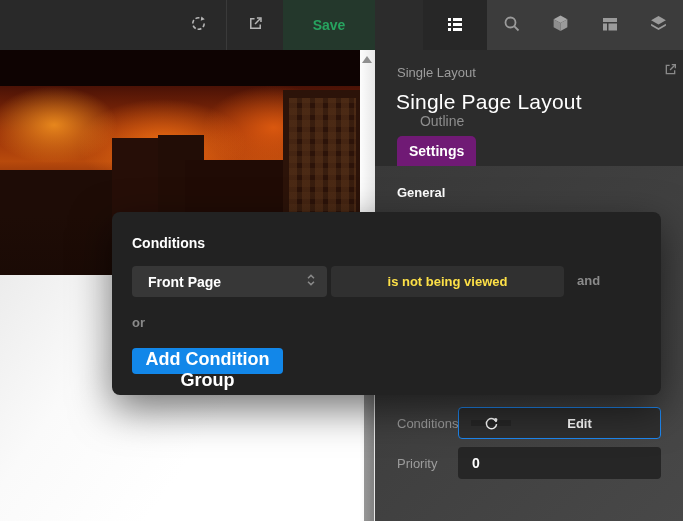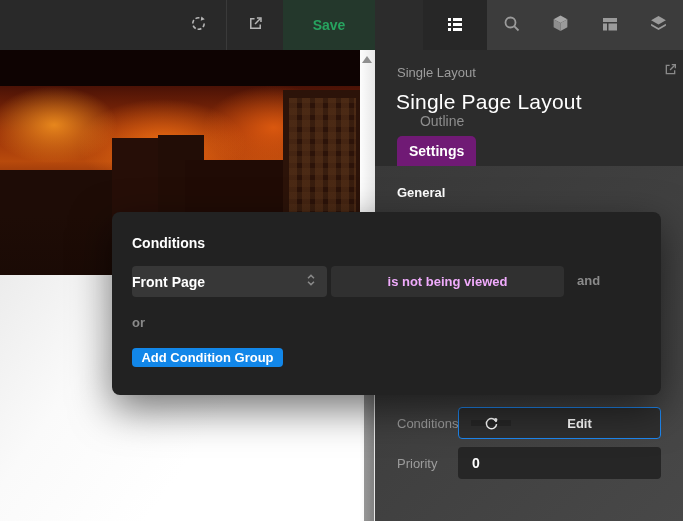--- a/index.html
+++ b/index.html
@@ -71,28 +71,28 @@
   .edit-control{position:absolute;left:83px;top:241px;width:203px;height:32px;border:1px solid #1e87f0;border-radius:4px;display:flex;overflow:hidden;cursor:pointer;padding:12px;background:#2f2f2f;}
   .edit-icon-cell{width:40px;height:100%;background:#262626;display:flex;align-items:center;justify-content:center;}
   .edit-label-cell{flex:1;display:flex;align-items:center;justify-content:center;color:#fff;font-size:13px;font-weight:700;}
   .num-input{position:absolute;left:83px;top:281px;width:203px;height:32px;background:#262626;border:none;border-radius:4px;color:#fff;font-size:14px;font-weight:700;padding:0 14px;outline:none;}
 
   
   .popover{position:absolute;left:112px;top:212px;width:549px;height:183px;background:#222;border-radius:8px;
     box-shadow:0 14px 40px rgba(0,0,0,.55);z-index:10;}
   .pop-title{position:absolute;left:20px;top:23px;color:#fff;font-size:14px;font-weight:700;}
   .cond-select{position:absolute;left:20px;top:54px;width:195px;height:31px;background:#373737;border:none;border-radius:4px;
-    display:flex;align-items:center;color:#fff;font-size:14px;font-weight:700;padding:0 10px 0 0;cursor:pointer;}
+    display:flex;align-items:center;color:#fff;font-size:14px;font-weight:700;padding:0 10px 0 16px;cursor:pointer;}
   .cond-select .sel-spacer{flex:1;}
   .state-btn{position:absolute;left:219px;top:54px;width:233px;height:31px;background:#303030;border:none;border-radius:4px;
-    color:#f0abfc;font-size:13px;font-weight:700;cursor:pointer;}
+    color:#fde047;font-size:13px;font-weight:700;cursor:pointer;}
   .conj-and{position:absolute;left:465px;top:61px;color:#8a8a8a;font-size:13px;font-weight:600;}
   .conj-or{position:absolute;left:20px;top:103px;color:#8a8a8a;font-size:13px;font-weight:600;}
-  .add-group-btn{position:absolute;left:20px;top:136px;width:151px;height:19px;background:#1287e9;border:none;border-radius:4px;
-    color:#fff;font-size:13px;font-weight:700;cursor:pointer;}
+  .add-group-btn{position:absolute;left:20px;top:136px;width:151px;height:26px;background:#1287e9;border:none;border-radius:4px;
+    color:#fff;font-size:18px;font-weight:700;cursor:pointer;}
 </style>
 </head>
 <body>
 
 <div class="app">
 
   <header class="topbar">
     <div class="topbar-left">
       <div class="tb-spacer"></div>
       <button class="tb-btn">

